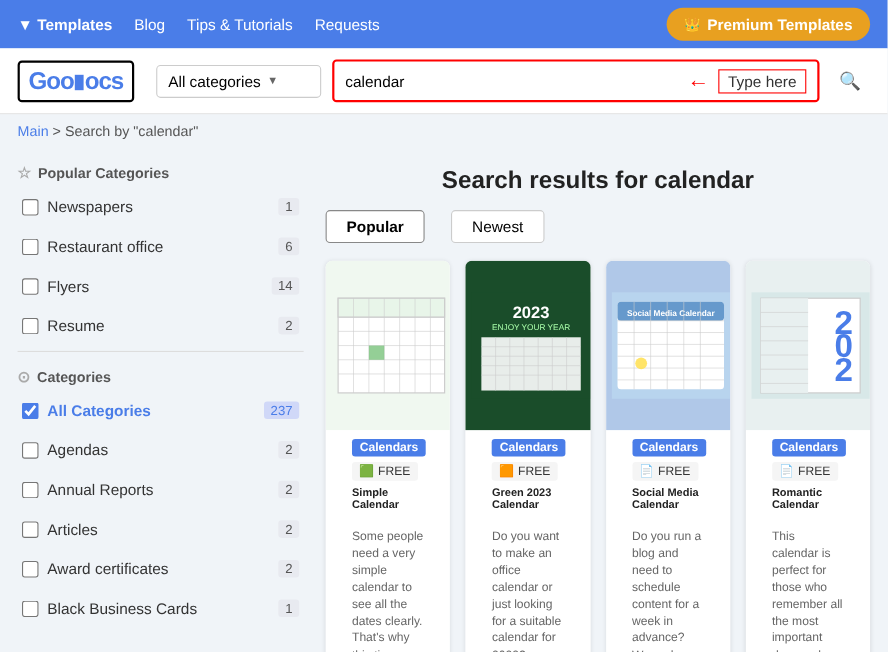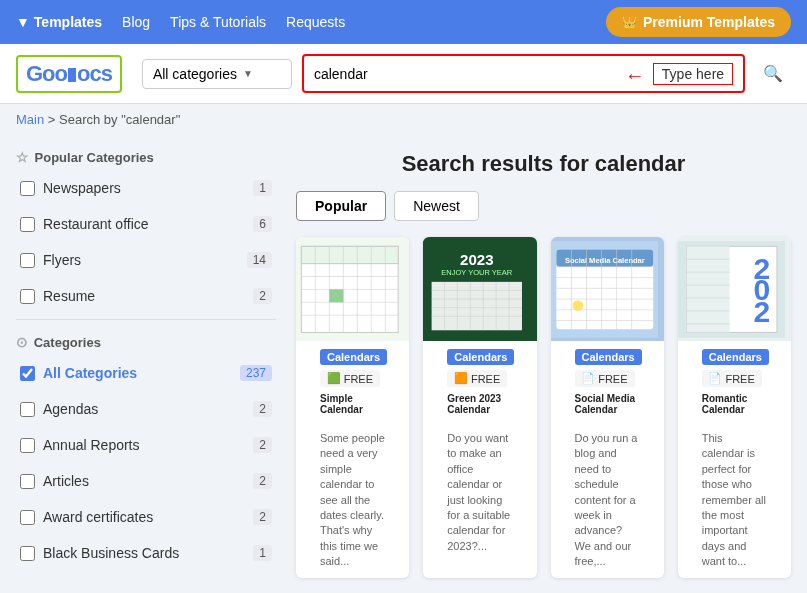--- a/index.html
+++ b/index.html
@@ -42,21 +42,21 @@
     
     .search-area {
       background: #fff;
       display: flex;
       align-items: center;
       padding: 10px 16px;
       gap: 10px;
       border-bottom: 1px solid #ddd;
     }
     .logo-box {
-      border: 2px solid #84cc16;
+      border: 2px solid #000000;
       border-radius: 4px;
       padding: 4px 8px;
       font-size: 22px;
       font-weight: bold;
       color: #4a7de8;
       letter-spacing: -1px;
       margin-right: 10px;
     }
     .logo-cursor {
       display: inline-block;
@@ -181,21 +181,21 @@
     }
     .page-title {
       text-align: center;
       font-size: 22px;
       font-weight: bold;
       margin: 16px 0 14px;
       color: #222;
     }
     .filter-tabs {
       display: flex;
-      gap: 8px;
+      gap: 24px;
       margin-bottom: 16px;
     }
     .filter-tab {
       border: 1px solid #ccc;
       background: #fff;
       border-radius: 4px;
       padding: 6px 18px;
       font-size: 14px;
       cursor: pointer;
     }
@@ -211,25 +211,25 @@
       grid-template-columns: repeat(4, 1fr);
       gap: 14px;
     }
     .card {
       background: #fff;
       border-radius: 6px;
       overflow: hidden;
       box-shadow: 0 1px 4px rgba(0,0,0,0.1);
     }
     .card-thumb {
-      height: 104px;
+      height: 154px;
       background: #e8f0e8;
       display: flex;
       align-items: center;
-      justify-content: flex-start;
+      justify-content: flex-end;
       overflow: hidden;
     }
     .card-thumb-1 { background: #f0f8f0; }
     .card-thumb-2 { background: #1a4d2a; }
     .card-thumb-3 { background: #b0c8e8; }
     .card-thumb-4 { background: #e8f0f0; }
 
     .card-body { padding: 8px 24px; }
     .card-tags {
       display: flex;

